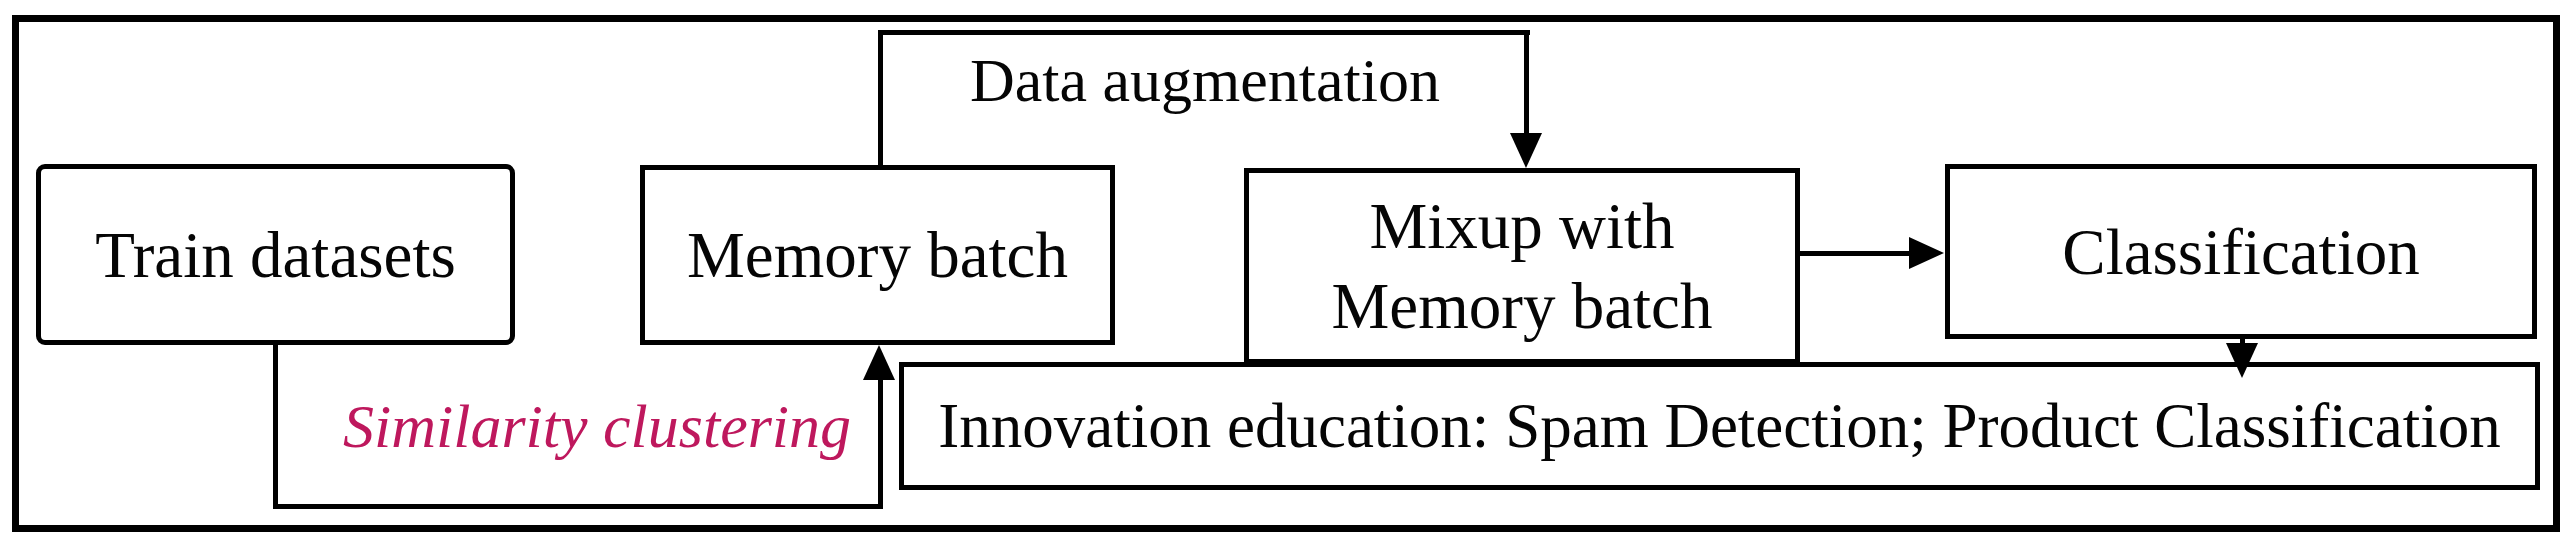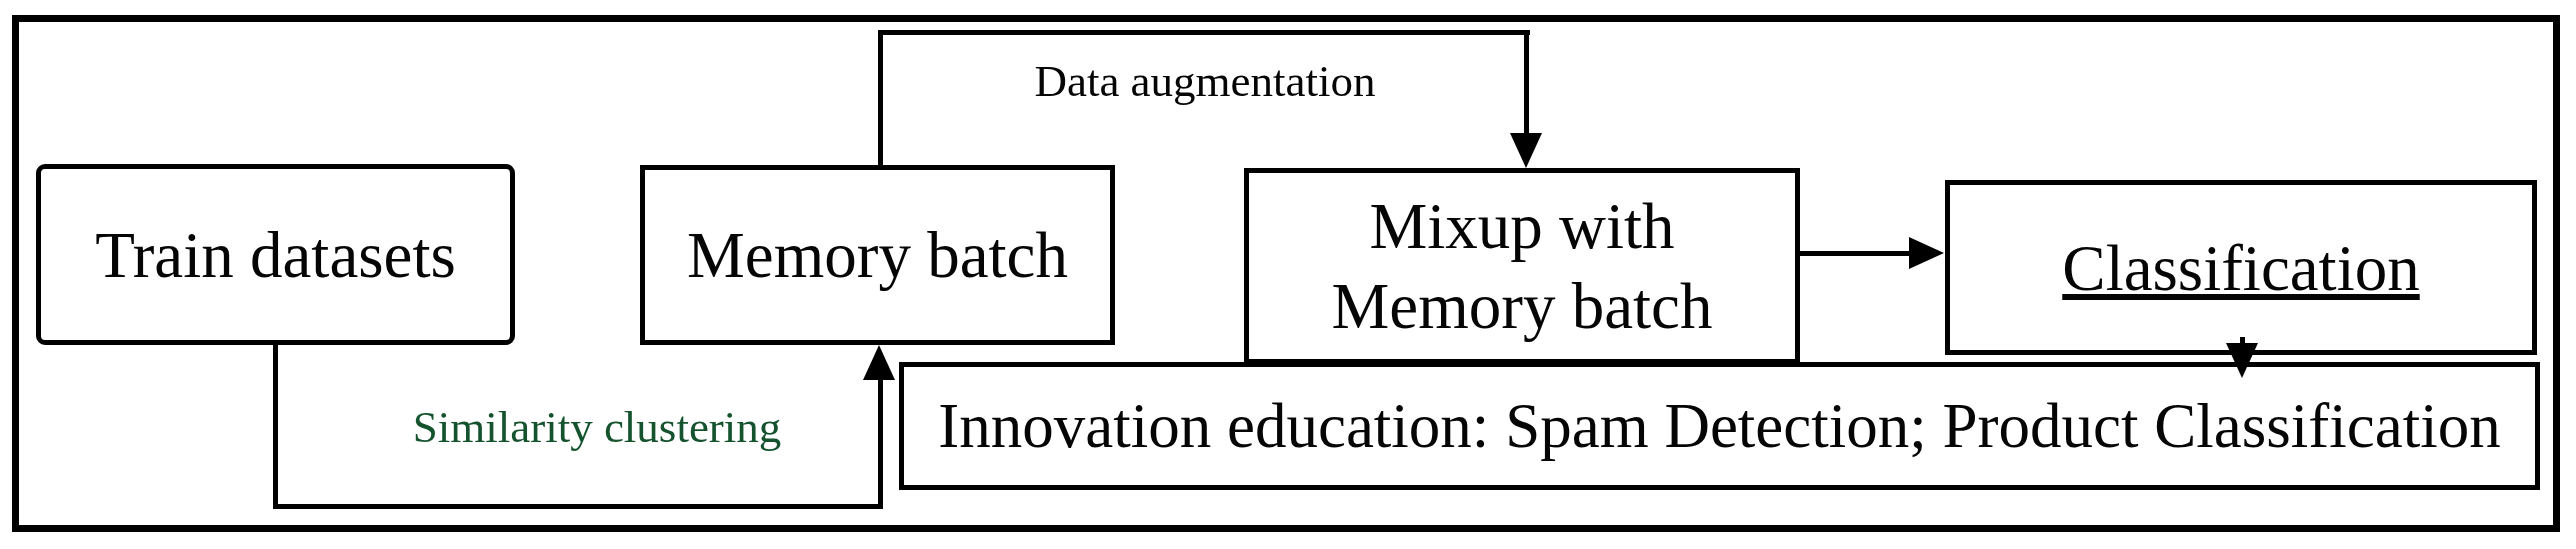--- a/index.html
+++ b/index.html
@@ -17,21 +17,21 @@
   }
   .node{
     position:absolute;background:#ffffff;border:5.8px solid #000;box-sizing:border-box;
     display:flex;align-items:center;justify-content:center;
     font-size:65px;line-height:80px;text-align:center;white-space:nowrap;
   }
   .node .stack{display:flex;flex-direction:column;align-items:center;}
   .box-train{left:36px;top:164px;width:479px;height:181px;border-radius:9px;}
   .box-memory{left:640px;top:165px;width:475px;height:180px;}
   .box-mixup{left:1244px;top:168px;width:556px;height:196px;}
-  .box-classification{left:1945px;top:180px;width:592px;height:175px;text-decoration:underline;}
+  .box-classification{left:1945px;top:164px;width:592px;height:175px;}
   .box-innovation{left:899px;top:362px;width:1641px;height:128px;font-size:63px;}
   .seg{position:absolute;background:#000;}
   
   .segA-v1{left:878px;top:30px;width:5px;height:136px;}
   .segA-h1{left:878px;top:30px;width:652px;height:5px;}
   .segA-v2{left:1524px;top:30px;width:5px;height:108px;}
   
   .segB-v1{left:273px;top:342px;width:5px;height:167px;}
   .segB-h1{left:273px;top:504px;width:610px;height:5px;}
   .segB-v2{left:878px;top:375px;width:5px;height:133px;}
@@ -39,24 +39,24 @@
   .segC-h1{left:1799px;top:251px;width:117px;height:5px;}
   
   .segD-v1{left:2240px;top:337px;width:5px;height:11.7px;}
   .arrow{position:absolute;width:0;height:0;}
   .arrow-down-A{left:1510px;top:133px;border-left:16.7px solid transparent;border-right:16.7px solid transparent;border-top:35px solid #000;}
   .arrow-up-B{left:863px;top:345px;border-left:16.7px solid transparent;border-right:16.7px solid transparent;border-bottom:35px solid #000;}
   .arrow-right-C{left:1909px;top:237px;border-top:16.7px solid transparent;border-bottom:16.7px solid transparent;border-left:35px solid #000;}
   .arrow-down-D{left:2226px;top:343px;border-left:16.7px solid transparent;border-right:16.7px solid transparent;border-top:35px solid #000;}
   .edge-label{
     position:absolute;display:flex;align-items:center;justify-content:center;
-    font-size:45px;white-space:nowrap;
+    font-size:62px;white-space:nowrap;
   }
   .label-data-aug{left:884px;top:39px;width:642px;height:83px;color:#050505;}
-  .label-sim-clu{left:284px;top:385px;width:626px;height:83px;color:#14532d;}
+  .label-sim-clu{left:284px;top:385px;width:626px;height:83px;color:#be185d;font-style:italic;}
 </style>
 </head>
 <body>
 
 <div class="stage">
 
   <div class="outer-border"></div>
 
   <div class="node box-train">
     <span>Train datasets</span>

